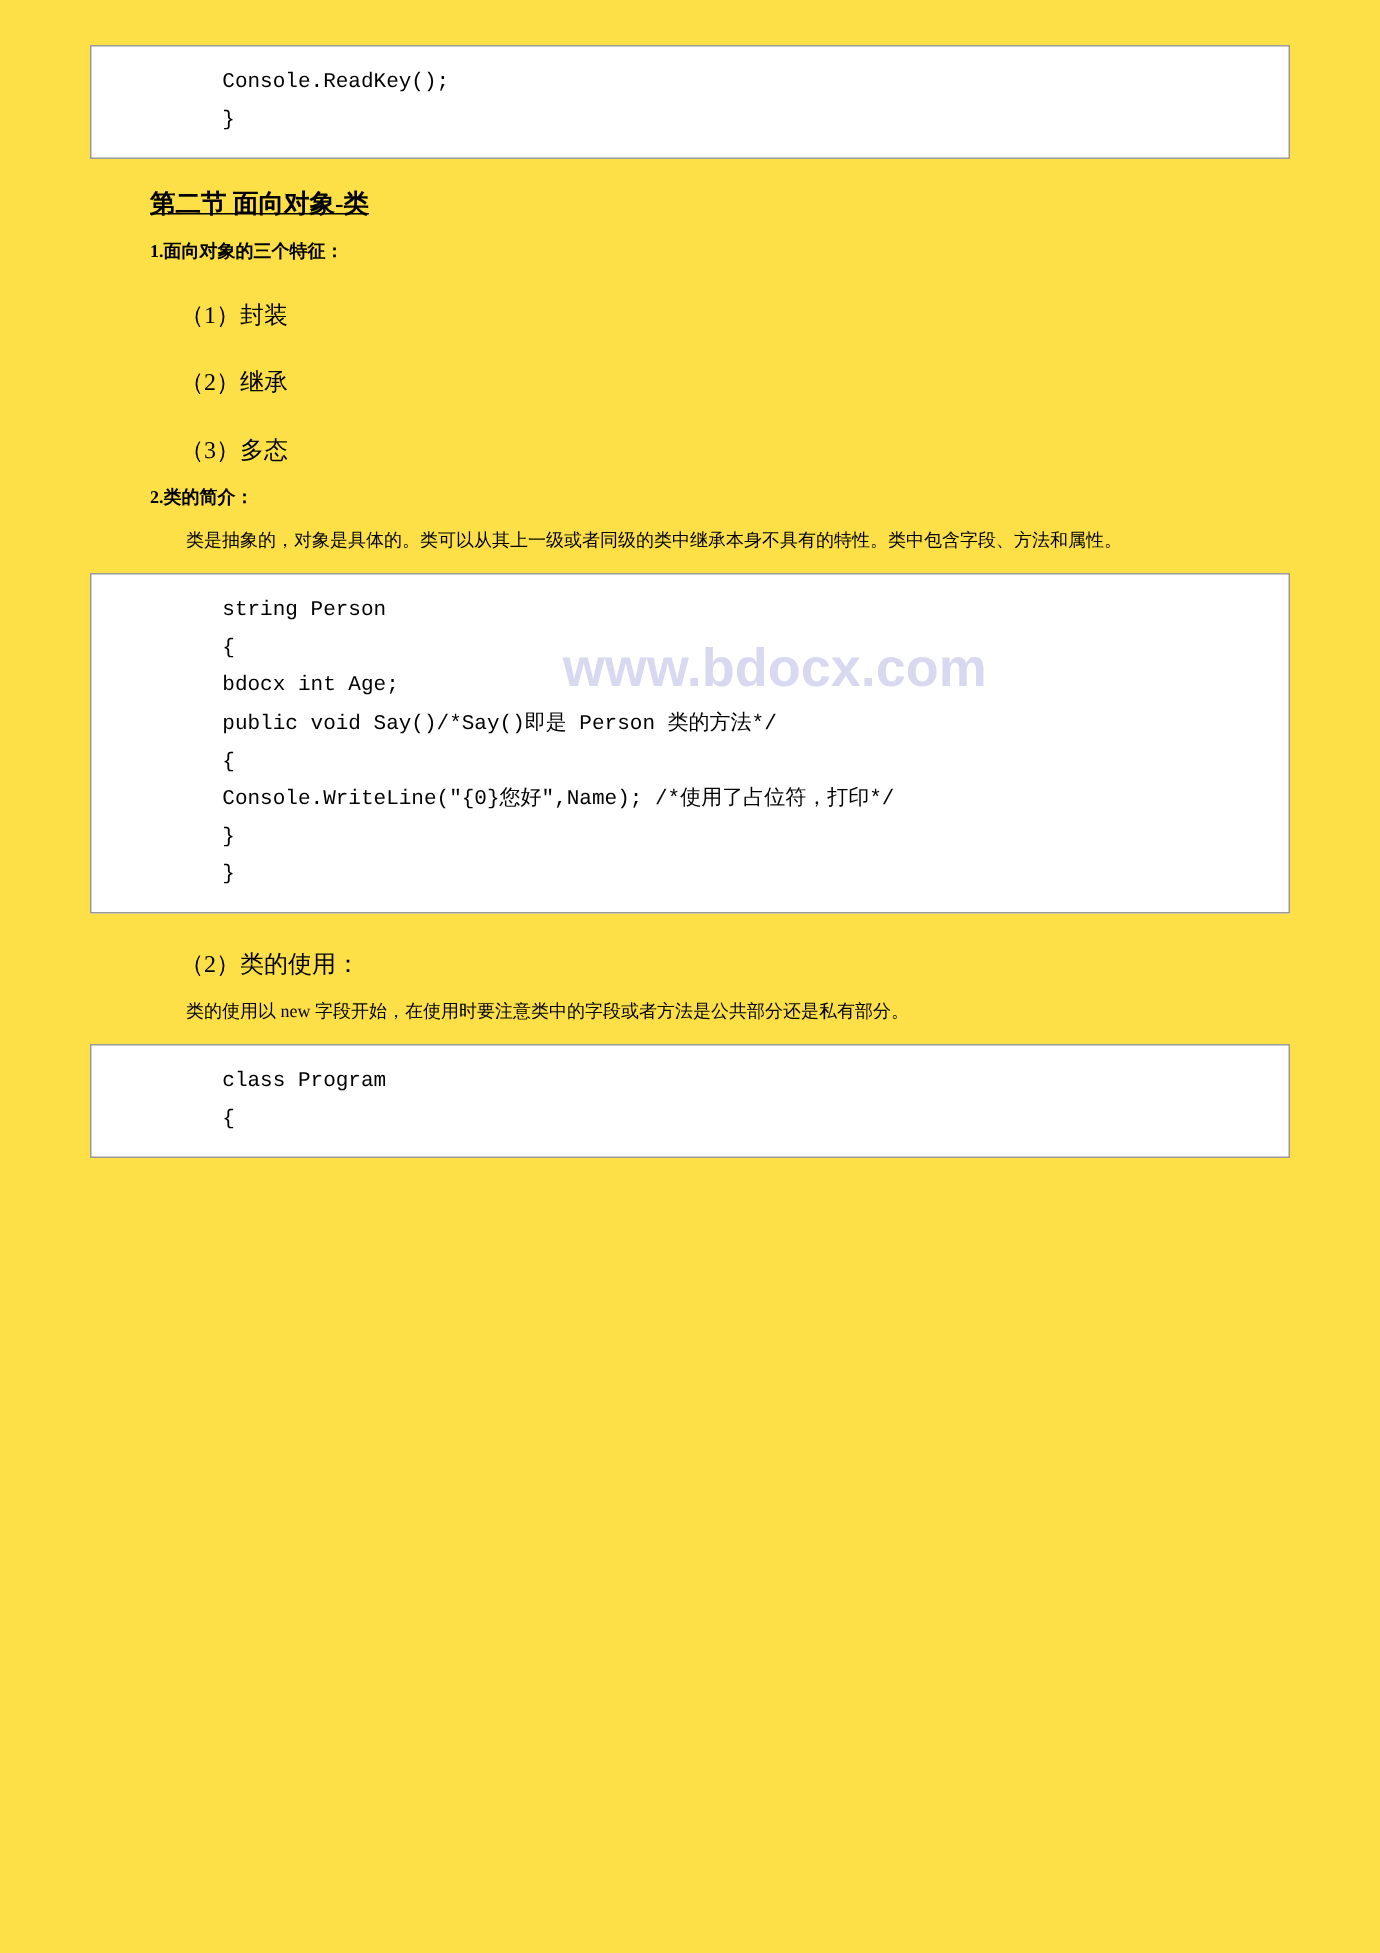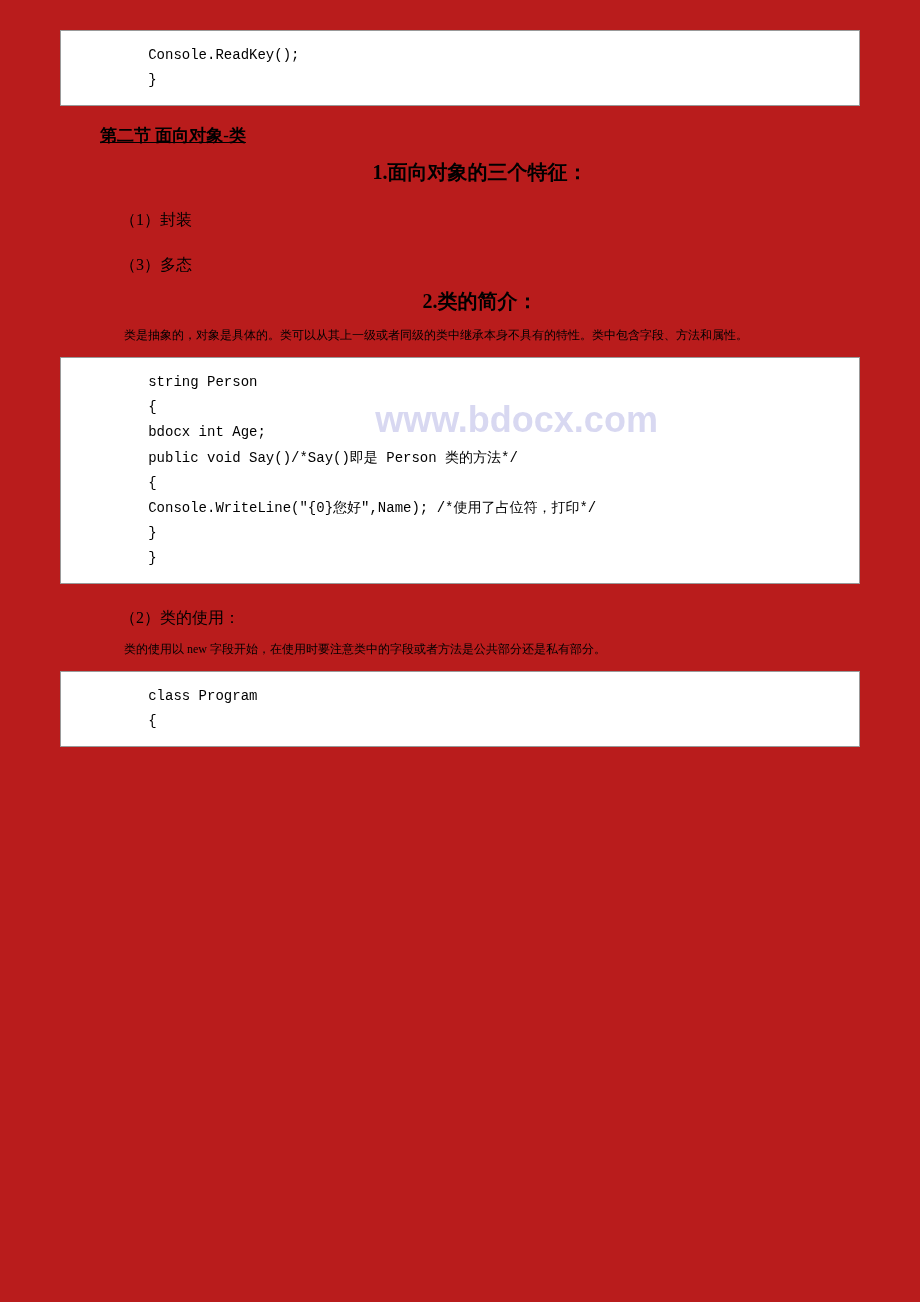--- a/index.html
+++ b/index.html
@@ -14,21 +14,21 @@
       background: #ffffff;
       font-family: "SimSun", "宋体", serif;
       font-size: 16px;
       color: #000000;
       padding: 0;
     }
 
     .page {
       width: 920px;
       min-height: 1302px;
-      background: #b91c1c;
+      background: #fde047;
       padding: 20px 60px 20px 60px;
     }
 
     .code-block {
       border: 1px solid #999999;
       background: #ffffff;
       padding: 12px 20px;
       margin: 10px 0;
       font-family: "Courier New", "Consolas", monospace;
       font-size: 14px;
@@ -43,25 +43,24 @@
 
     .section-title {
       font-size: 17px;
       font-weight: bold;
       margin: 18px 0 10px 40px;
       color: #000;
       text-decoration: underline;
     }
 
     .section-heading {
-      font-size: 20px;
+      font-size: 12px;
       font-weight: bold;
       margin: 12px 0 8px 40px;
       color: #000;
-      text-align: center;
     }
 
     .list-item {
       margin: 24px 0 6px 60px;
       font-size: 16px;
       color: #000;
     }
 
     .paragraph-indent {
       margin: 10px 0 10px 40px;
@@ -99,20 +98,21 @@
     <span class="code-line"></span>
     <span class="code-line">        }</span>
   </div>
 
   <div class="section-title">第二节 面向对象-类</div>
 
   <div class="section-heading">1.面向对象的三个特征：</div>
 
   <div class="list-item">（1）封装</div>
 
+  <div class="list-item">（2）继承</div>
 
   <div class="list-item">（3）多态</div>
 
   <div class="section-heading">2.类的简介：</div>
 
 
   <div class="paragraph-indent">类是抽象的，对象是具体的。类可以从其上一级或者同级的类中继承本身不具有的特性。类中包含字段、方法和属性。</div>
 
   <div class="code-block watermark">
     <span class="watermark-text">www.bdocx.com</span>

